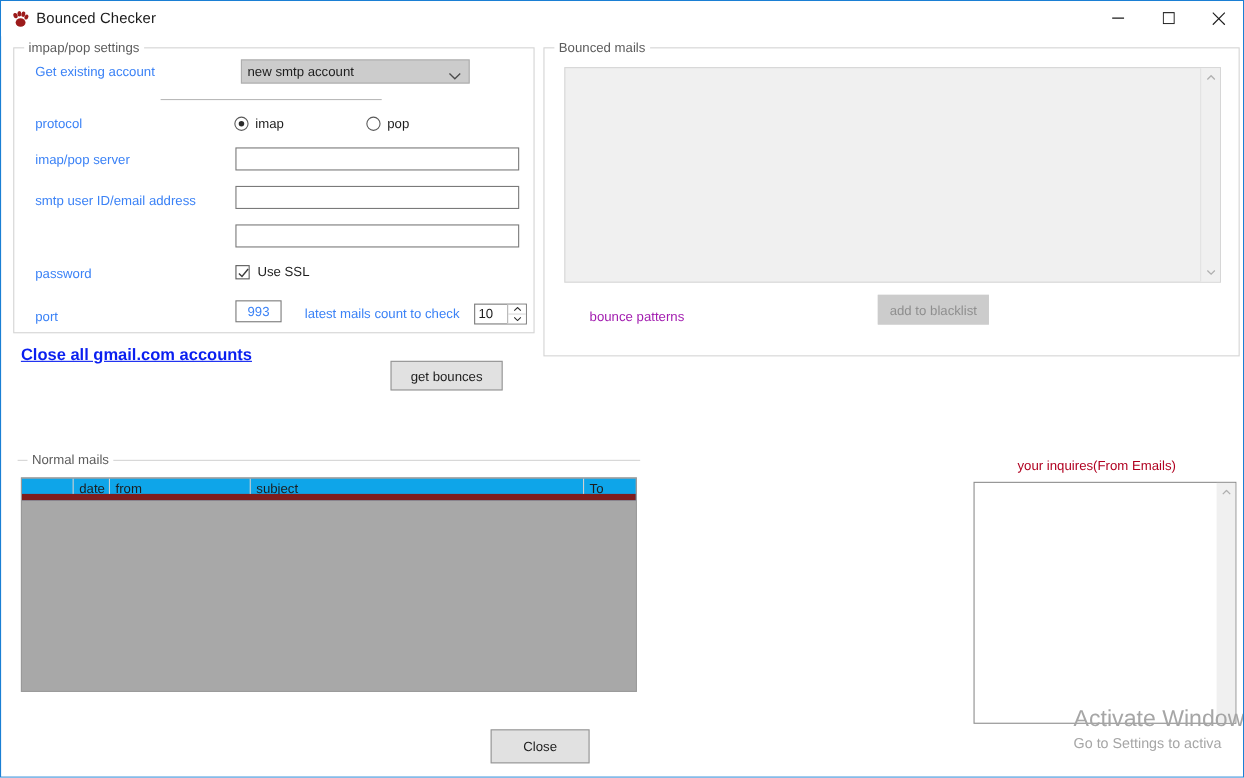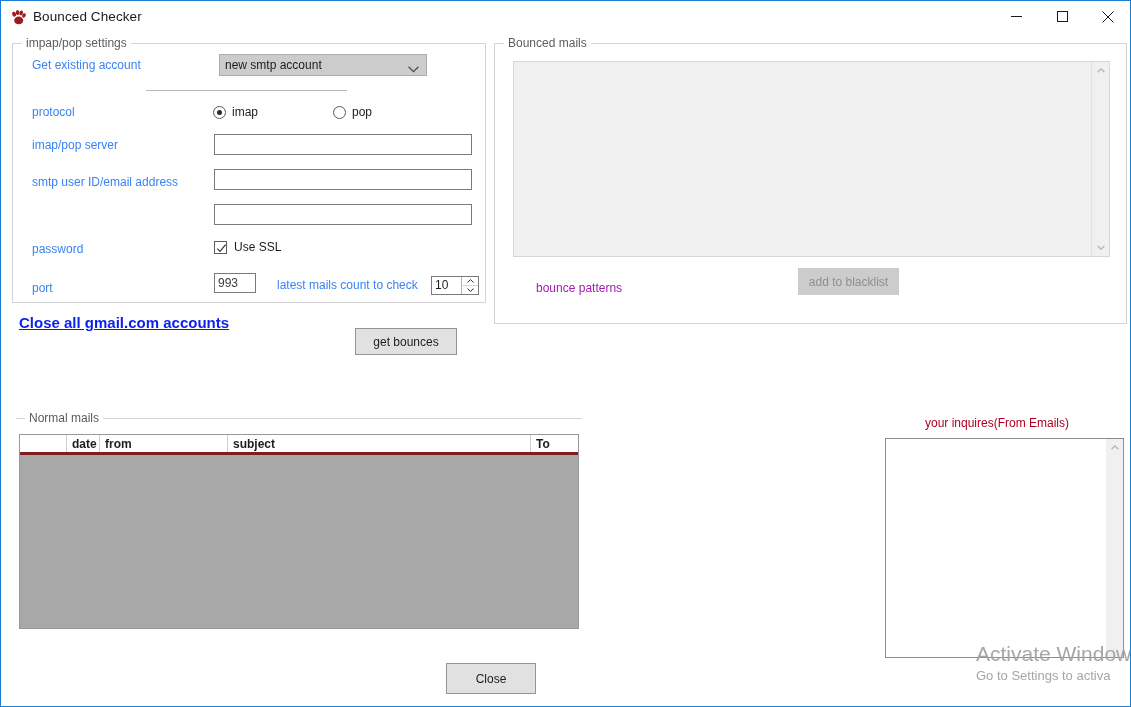--- a/index.html
+++ b/index.html
@@ -92,23 +92,24 @@
   }
 
   
   .textbox {
     position: absolute;
     box-sizing: border-box;
     border: 1px solid #7a7a7a;
     background: #ffffff;
     font-family: "Liberation Sans", sans-serif;
     font-size: 12px;
-    color: #404040;
+    color: #3b82f6;
     padding: 0 3px;
     outline: none;
+    text-align: center;
   }
   .combobox {
     position: absolute;
     box-sizing: border-box;
     border: 1px solid #adadad;
     background: #cccccc;
     font-size: 12px;
     color: #1d1d1d;
     line-height: 20px;
     padding-left: 5px;
@@ -283,24 +284,23 @@
     left: 18px; top: 433px;
     width: 560px; height: 195px;
     border: 1px solid #999999;
     box-sizing: border-box;
     background: #a8a8a8;
     overflow: hidden;
   }
   #grid-header {
     display: flex;
     height: 20px;
-    background: #ffffff;
-    border-bottom: 3px solid #7f1d1d;
-    box-sizing: border-box;
-    font-weight: bold;
+    background: #0ea5e9;
+    border-bottom: 6px solid #7f1d1d;
+    box-sizing: border-box;
   }
   #grid-header .gcell {
     box-sizing: border-box;
     border-right: 1px solid #d0d0d0;
     font-size: 12px;
     color: #1d1d1d;
     line-height: 19px;
     padding-left: 5px;
     white-space: nowrap;
     overflow: hidden;

